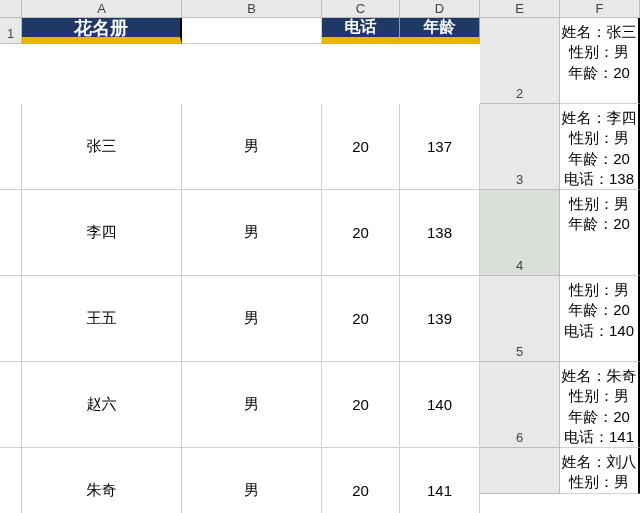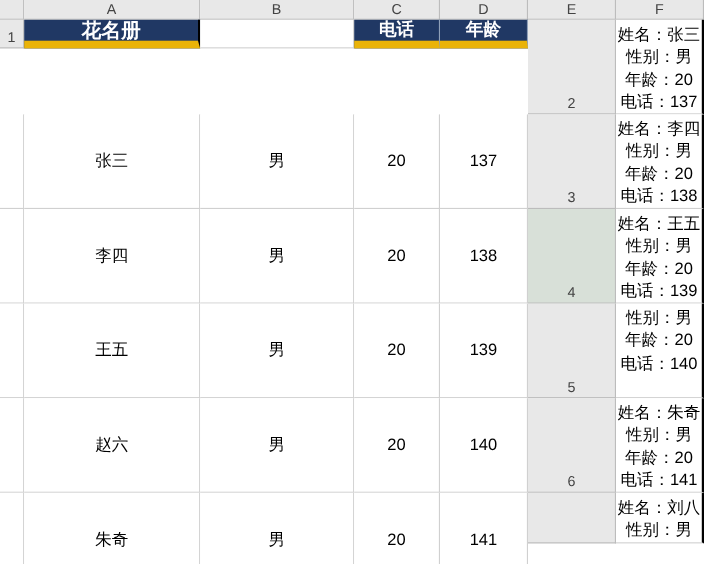--- a/index.html
+++ b/index.html
@@ -118,21 +118,20 @@
   <div class="hdr-cell roster">花名册</div>
   <div class="blank" style="height:26px"></div>
   <div class="hdr-cell">电话</div>
   <div class="hdr-cell">年龄</div>
 
   <div class="row-header r-normal">2</div>
   <div class="roster-cell r-normal">
     <div class="roster-line"><span>姓名：</span><span>张三</span></div>
     <div class="roster-line"><span>性别：</span><span>男</span></div>
     <div class="roster-line"><span>年龄：</span><span>20</span></div>
-    <div class="roster-line"><span>电话：</span><span>137</span></div>
   </div>
   <div class="blank r-normal"></div>
   <div class="cell r-normal">张三</div>
   <div class="cell r-normal">男</div>
   <div class="cell r-normal">20</div>
   <div class="cell r-normal">137</div>
 
   <div class="row-header r-normal">3</div>
   <div class="roster-cell r-normal">
     <div class="roster-line"><span>姓名：</span><span>李四</span></div>
@@ -141,24 +140,22 @@
     <div class="roster-line"><span>电话：</span><span>138</span></div>
   </div>
   <div class="blank r-normal"></div>
   <div class="cell r-normal">李四</div>
   <div class="cell r-normal">男</div>
   <div class="cell r-normal">20</div>
   <div class="cell r-normal">138</div>
 
   <div class="row-header r-normal sel">4</div>
   <div class="roster-cell r-normal">
-    <div class="roster-line"><span>姓名：</span><span>王五</span></div>
     <div class="roster-line"><span>性别：</span><span>男</span></div>
     <div class="roster-line"><span>年龄：</span><span>20</span></div>
-    <div class="roster-line"><span>电话：</span><span>139</span></div>
   </div>
   <div class="blank r-normal"></div>
   <div class="cell r-normal">王五</div>
   <div class="cell r-normal">男</div>
   <div class="cell r-normal">20</div>
   <div class="cell r-normal">139</div>
 
   <div class="row-header r-normal">5</div>
   <div class="roster-cell r-normal">
     <div class="roster-line"><span>性别：</span><span>男</span></div>

